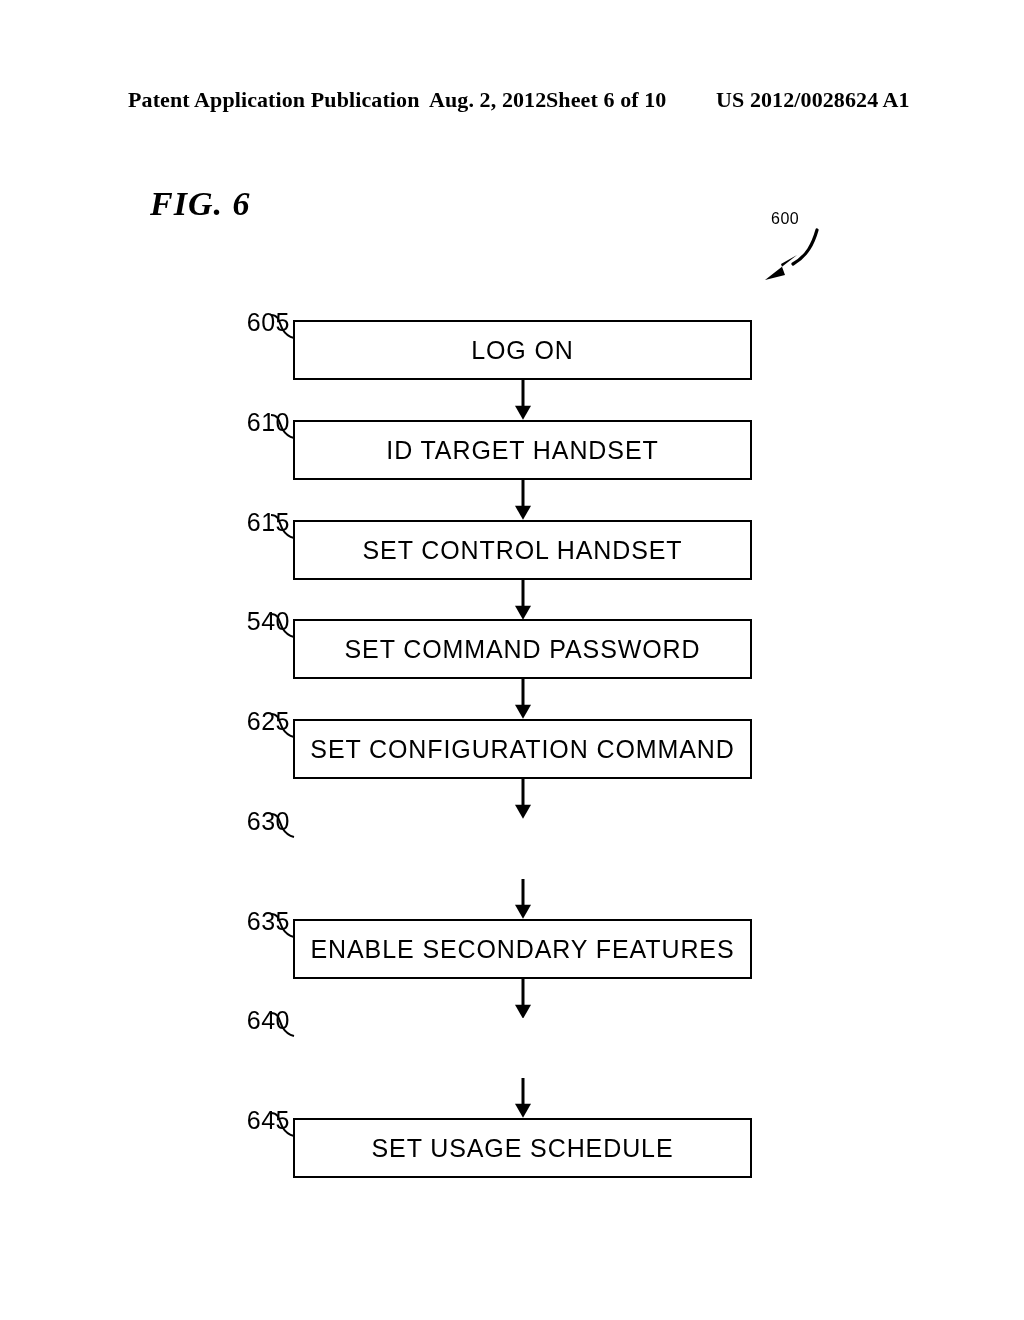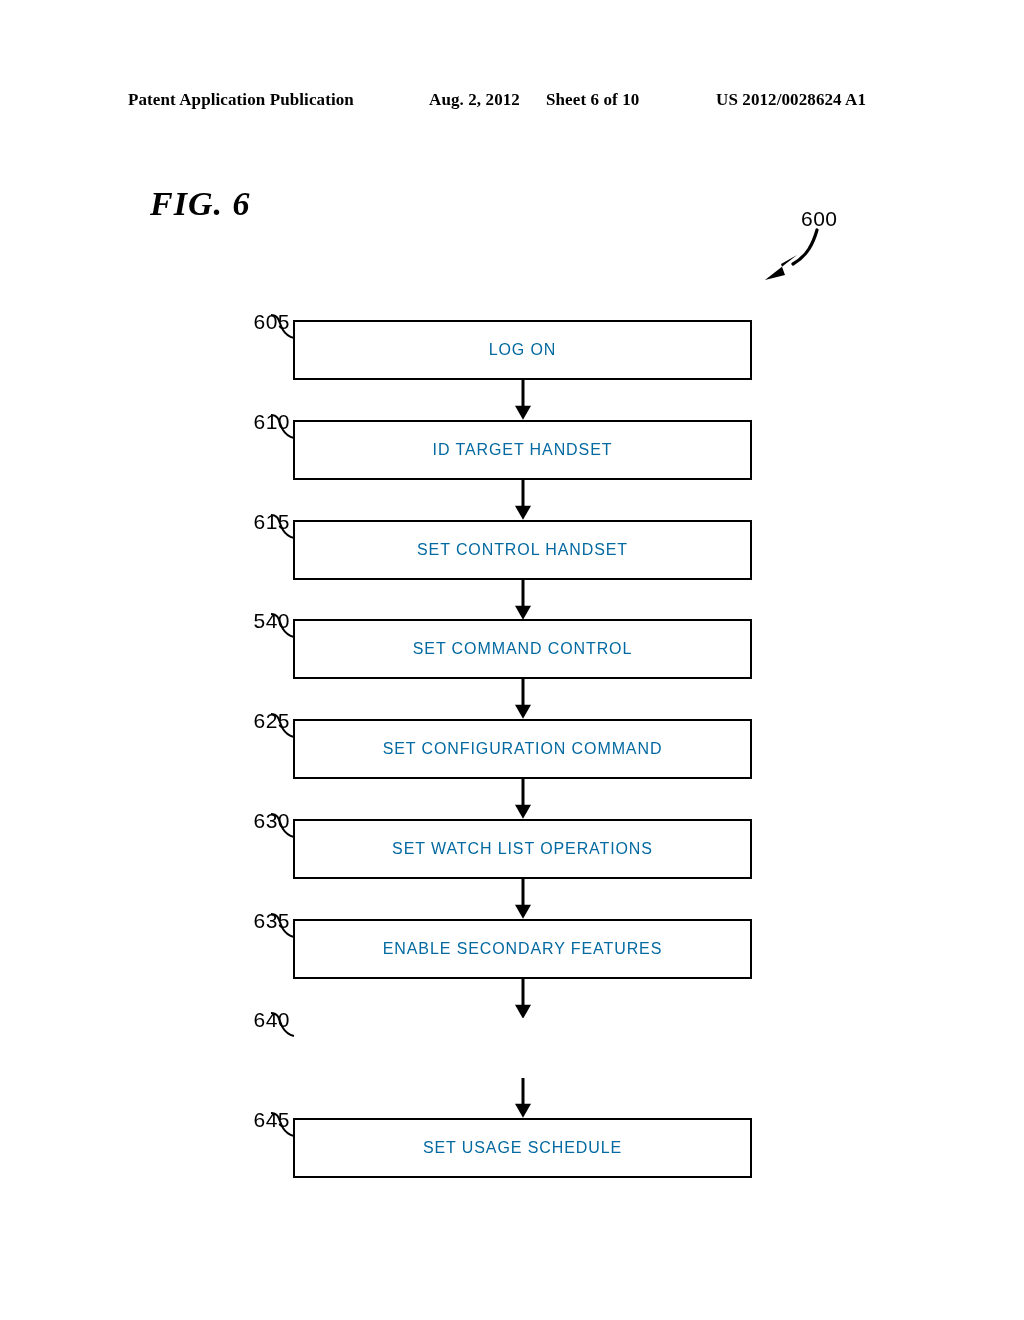--- a/index.html
+++ b/index.html
@@ -18,21 +18,21 @@
 
   
   .pub-header {
     position: absolute;
     top: 88px;
     left: 0;
     width: 1024px;
     height: 28px;
     font-family: "Liberation Serif", serif;
     font-weight: bold;
-    font-size: 17px;
+    font-size: 22px;
     letter-spacing: 0.1px;
     white-space: nowrap;
   }
   .pub-header span {
     position: absolute;
     top: 0;
     line-height: 24px;
   }
   .hdr-title { left: 128px; }
   .hdr-date  { left: 429px; }
@@ -48,23 +48,23 @@
     font-weight: bold;
     font-style: italic;
     font-size: 34px;
     letter-spacing: 1px;
     line-height: 44px;
   }
 
   
   .callout-600 {
     position: absolute;
-    left: 801px;
+    left: 771px;
     top: 207px;
-    font-size: 21px;
+    font-size: 16px;
     line-height: 24px;
     letter-spacing: 0.5px;
   }
   .callout-arrow {
     position: absolute;
     left: 755px;
     top: 228px;
     width: 90px;
     height: 62px;
   }
@@ -83,29 +83,29 @@
     width: 459px;
     height: 60px;
     box-sizing: border-box;
     border: 2.5px solid #000000;
     background: #ffffff;
     display: flex;
     align-items: center;
     justify-content: center;
   }
   .step-label {
-    font-size: 16px;
+    font-size: 25px;
     letter-spacing: 0.9px;
     line-height: 24px;
     white-space: nowrap;
-    color: #0369a1;
+    color: #000000;
   }
   .ref {
     position: absolute;
-    font-size: 21px;
+    font-size: 25px;
     line-height: 24px;
     letter-spacing: 0.5px;
     text-align: right;
     width: 46px;
   }
   .leader {
     position: absolute;
     width: 26px;
     height: 34px;
   }
@@ -166,44 +166,41 @@
     </div>
     <svg class="connector" viewBox="0 0 30 40" preserveAspectRatio="none" style="top: 579.5px; height: 39.75px;">
       <line x1="15" y1="0" x2="15" y2="30" stroke="#000" stroke-width="3"></line>
       <path d="M 7 26 L 23 26 L 15 40 Z" fill="#000"></path>
     </svg>
     <div class="ref" style="left: 244px; top: 609.25px;">540</div>
     <svg class="leader" viewBox="0 0 26 34" style="left: 270px; top: 611.25px;">
       <path d="M 1 3 C 10 3, 9 12, 13 18 C 16 23, 20 25, 24 26" stroke="#000" stroke-width="2" fill="none"></path>
     </svg>
     <div class="step" style="top: 619.25px; left: 293px;">
-      <span class="step-label">SET COMMAND CONTROL</span>
+      <span class="step-label">SET COMMAND PASSWORD</span>
     </div>
     <svg class="connector" viewBox="0 0 30 40" preserveAspectRatio="none" style="top: 679.25px; height: 39.75px;">
       <line x1="15" y1="0" x2="15" y2="30" stroke="#000" stroke-width="3"></line>
       <path d="M 7 26 L 23 26 L 15 40 Z" fill="#000"></path>
     </svg>
     <div class="ref" style="left: 244px; top: 709px;">625</div>
     <svg class="leader" viewBox="0 0 26 34" style="left: 270px; top: 711px;">
       <path d="M 1 3 C 10 3, 9 12, 13 18 C 16 23, 20 25, 24 26" stroke="#000" stroke-width="2" fill="none"></path>
     </svg>
     <div class="step" style="top: 719px; left: 293px;">
       <span class="step-label">SET CONFIGURATION COMMAND</span>
     </div>
     <svg class="connector" viewBox="0 0 30 40" preserveAspectRatio="none" style="top: 779px; height: 39.75px;">
       <line x1="15" y1="0" x2="15" y2="30" stroke="#000" stroke-width="3"></line>
       <path d="M 7 26 L 23 26 L 15 40 Z" fill="#000"></path>
     </svg>
     <div class="ref" style="left: 244px; top: 808.75px;">630</div>
     <svg class="leader" viewBox="0 0 26 34" style="left: 270px; top: 810.75px;">
       <path d="M 1 3 C 10 3, 9 12, 13 18 C 16 23, 20 25, 24 26" stroke="#000" stroke-width="2" fill="none"></path>
     </svg>
-    <div class="step" style="top: 818.75px; left: 293px;">
-      <span class="step-label">SET WATCH LIST OPERATIONS</span>
-    </div>
     <svg class="connector" viewBox="0 0 30 40" preserveAspectRatio="none" style="top: 878.75px; height: 39.75px;">
       <line x1="15" y1="0" x2="15" y2="30" stroke="#000" stroke-width="3"></line>
       <path d="M 7 26 L 23 26 L 15 40 Z" fill="#000"></path>
     </svg>
     <div class="ref" style="left: 244px; top: 908.5px;">635</div>
     <svg class="leader" viewBox="0 0 26 34" style="left: 270px; top: 910.5px;">
       <path d="M 1 3 C 10 3, 9 12, 13 18 C 16 23, 20 25, 24 26" stroke="#000" stroke-width="2" fill="none"></path>
     </svg>
     <div class="step" style="top: 918.5px; left: 293px;">
       <span class="step-label">ENABLE SECONDARY FEATURES</span>

